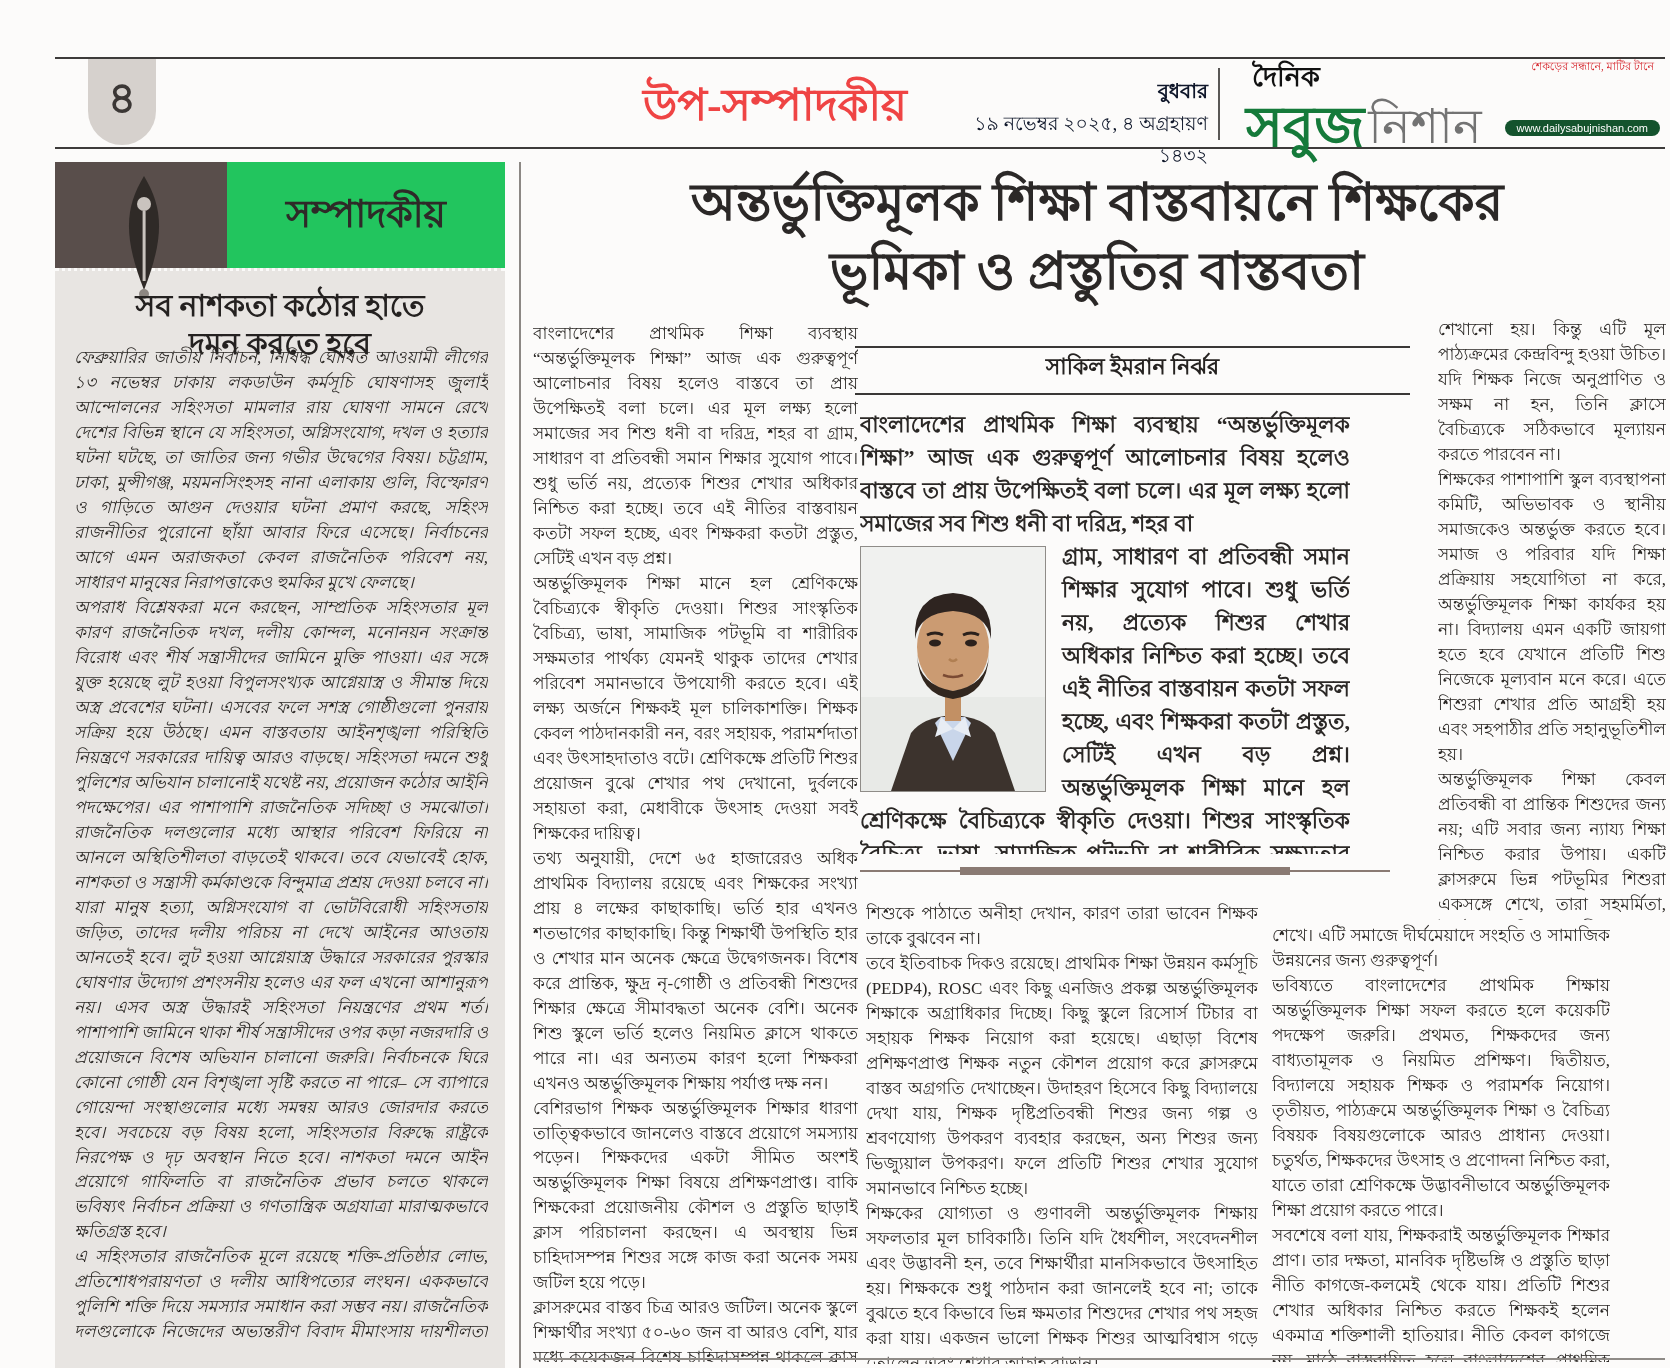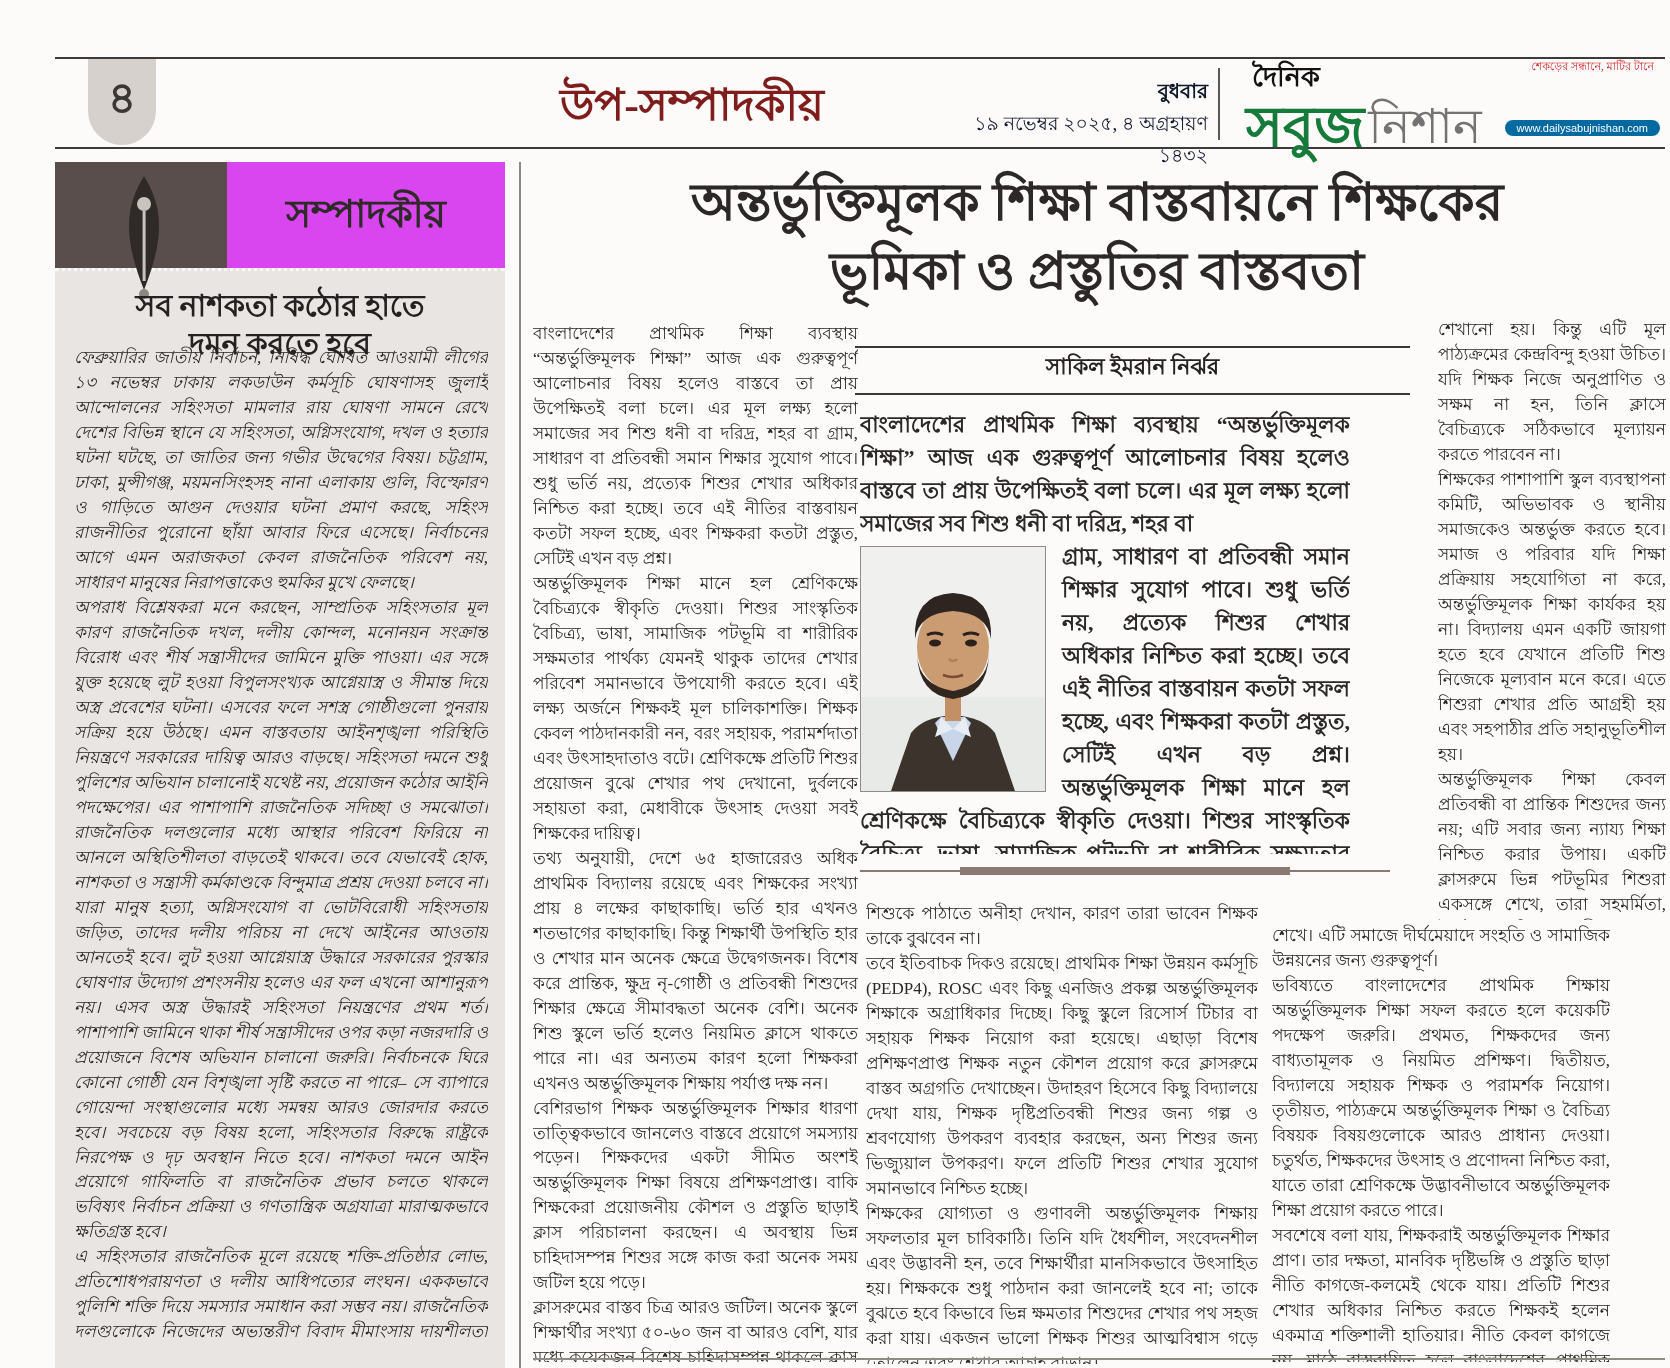--- a/index.html
+++ b/index.html
@@ -5,36 +5,36 @@
   html,body{margin:0;padding:0;background:#f6f5f3;}
   #page{position:relative;width:1670px;height:1368px;background:#fcfbfa;overflow:hidden;
         font-family:"Liberation Serif","DejaVu Serif",serif;color:#262321;}
   .abs{position:absolute;}
   .rule{background:#3d3b3a;}
   .body-text{font-size:17px;line-height:1.47;text-align:justify;color:#2a2724;overflow:hidden;}
   .body-text p{margin:0;}
   
   #page-badge{background:#d6d1cd;border-radius:0 0 34px 34px;text-align:center;
               font-size:44px;font-weight:bold;color:#3b3735;line-height:80px;}
-  #section-title{font-size:44px;font-weight:bold;color:#7f1d1d;text-align:left;}
+  #section-title{font-size:44px;font-weight:bold;color:#ef4444;text-align:center;}
   #date-block{text-align:right;color:#0f172a;}
   #date-block .d1{font-size:20px;font-weight:bold;}
   #date-block .d2{font-size:19px;}
   #masthead .prefix{font-size:27px;font-weight:bold;color:#111;display:block;margin-left:6px;}
   #masthead .row{display:flex;align-items:flex-end;gap:4px;}
   #masthead .green{font-size:56px;line-height:52px;font-weight:bold;color:#157a3a;}
   #masthead .red{font-size:48px;line-height:52px;font-weight:normal;color:#737373;}
   #masthead .tagline{position:absolute;right:6px;top:2px;font-size:11px;color:#d42027;white-space:nowrap;}
-  #masthead .urlpill{position:absolute;right:0;top:64px;background:#0369a1;color:#fff;
+  #masthead .urlpill{position:absolute;right:0;top:64px;background:#14532d;color:#fff;
                      font-family:"Liberation Sans",sans-serif;font-size:11px;border-radius:10px;
                      padding:2px 12px;white-space:nowrap;}
   
   #editorial-panel{background:#e8e5e2;}
   #ed-dark{background:#594e4b;}
-  #ed-light{background:#d946ef;text-align:center;font-size:38px;font-weight:bold;color:#2e2a28;line-height:104px;}
+  #ed-light{background:#22c55e;text-align:center;font-size:38px;font-weight:bold;color:#2e2a28;line-height:104px;}
   #ed-dotted{border-bottom:3px dotted #fbfaf9;}
   #ed-headline{font-size:30px;font-weight:bold;text-align:center;line-height:1.27;color:#242120;}
   
   #art-headline{font-size:52px;font-weight:bold;text-align:center;line-height:1.33;color:#2b2827;}
   #byline-box{border-top:2px solid #3a3836;border-bottom:2px solid #3a3836;text-align:center;}
   #byline-box span{display:inline-block;font-size:22px;font-weight:bold;padding:1px 0 7px;}
   #pull-quote{font-size:22px;font-weight:bold;line-height:1.5;text-align:justify;color:#2b2826;overflow:hidden;}
   #author-photo{float:left;width:184px;height:244px;margin:6px 16px 6px 0;border:1px solid #8f8c88;background:#eef0ee;}
   .qdiv-thin{background:#8a7a73;height:2px;}
   .qdiv-thick{background:#8a7a73;height:8px;}

